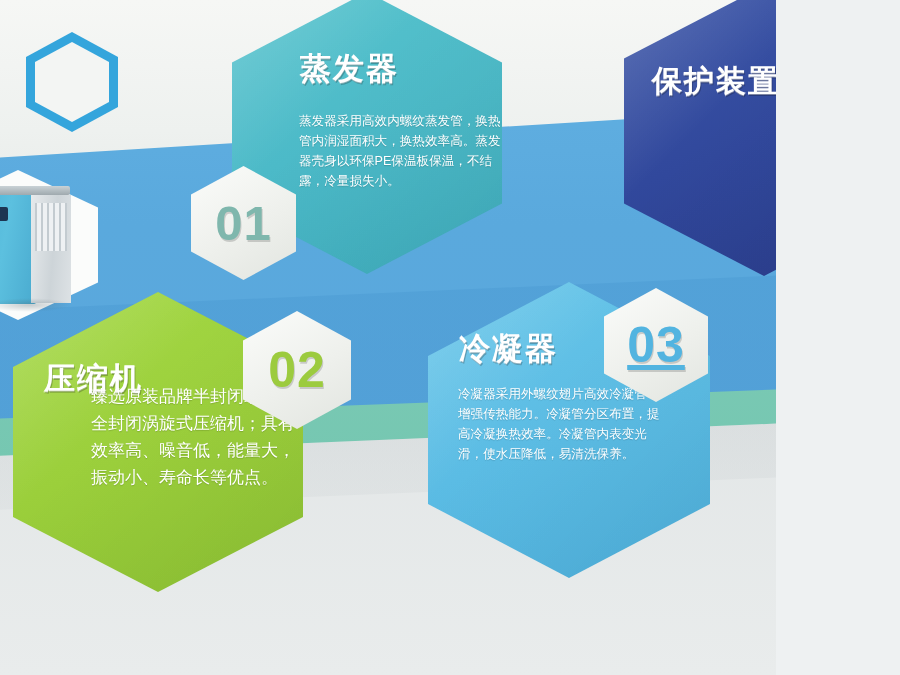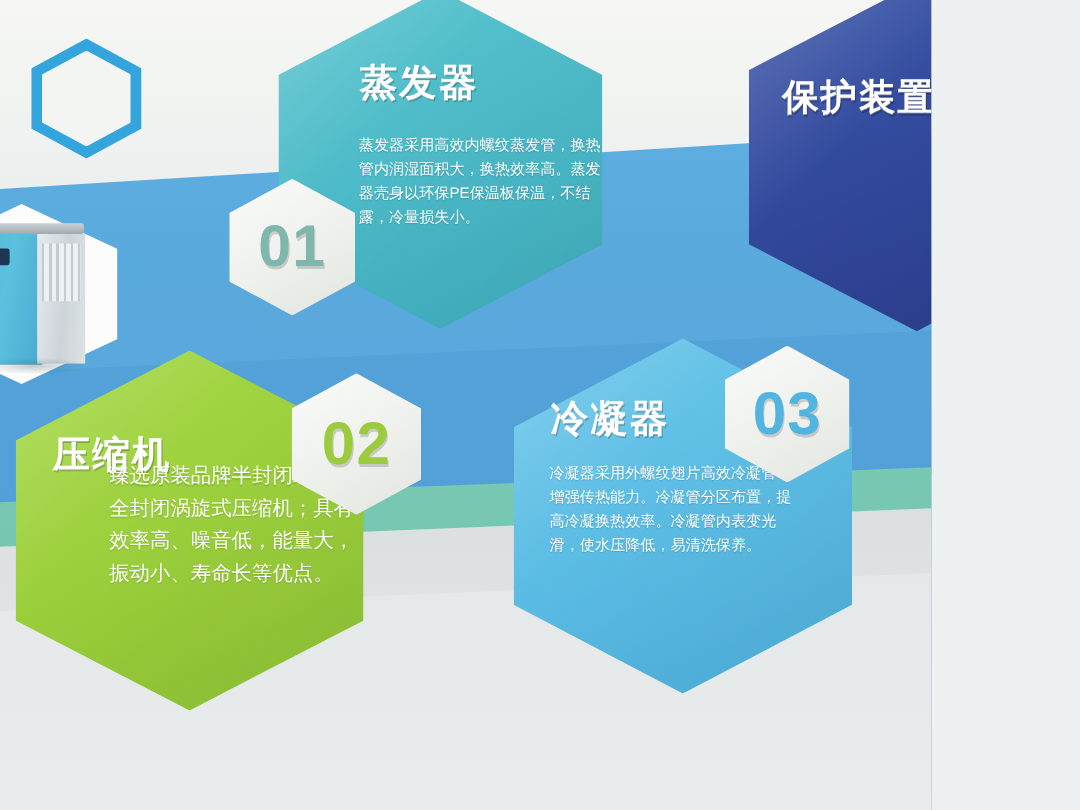--- a/index.html
+++ b/index.html
@@ -6,21 +6,21 @@
   html, body {
     width: 900px; height: 675px;
     overflow: hidden;
     font-family: "Liberation Sans", "DejaVu Sans", sans-serif;
     background: #eef1f2;
   }
   #stage {
     position: relative;
     width: 776px; height: 675px;
     overflow: hidden;
-    background: #0c4a6e;
+    background: #d946ef;
   }
 
   
   .wall-white {
     position: absolute; left: 0; top: 0; width: 900px; height: 200px;
     background: linear-gradient(180deg,#f6f7f5 0%,#eef1ef 65%,#e8ecea 100%);
   }
   .band-blue {
     position: absolute; left: 0; top: 0; width: 900px; height: 500px;
     background: linear-gradient(180deg,#63b2e3 0%,#5aa9dd 45%,#5aa6dc 100%);
@@ -140,21 +140,21 @@
     letter-spacing:1px;
     text-shadow: 1px 2px 0 rgba(0,0,0,.16);
   }
 
   
   
   #hex-evaporator { left:232px; top:-8px; width:270px; height:282px;
     background: linear-gradient(160deg,#57c3cd 0%,#4cbac8 50%,#3fadbd 100%); }
   #title-evaporator { left:300px; top:48px; font-size:31px; }
   #body-evaporator  { left:299px; top:112px; width:205px; font-size:12.6px; }
-  #badge-01 { left:191px; top:149px; width:105px; height:114px; }
+  #badge-01 { left:191px; top:166px; width:105px; height:114px; }
   #badge-01 span { font-size:49px; color:#7fb7ad; }
 
   
   #hex-protection { left:624px; top:-14px; width:280px; height:290px;
     background: linear-gradient(160deg,#3c56a8 0%,#31489c 52%,#2a3d8c 100%); }
   #title-protection { left:652px; top:61px; font-size:30px; }
   #body-protection  { left:651px; top:100px; width:205px; font-size:12.6px; }
   #badge-04 { left:832px; top:173px; width:104px; height:114px; }
   #badge-04 span { font-size:50px; color:#4b46a8; }
 
@@ -165,21 +165,21 @@
   #body-compressor  { left:43px; top:384px; width:210px; font-size:17px;margin-left:48px; }
   #badge-02 { left:243px; top:311px; width:108px; height:118px; }
   #badge-02 span { font-size:50px; color:#9ccb3e; }
 
   
   #hex-condenser { left:428px; top:282px; width:282px; height:296px;
     background: linear-gradient(160deg,#68c6e9 0%,#5bbce4 52%,#4eb0dc 100%); }
   #title-condenser { left:459px; top:328px; font-size:31px; }
   #body-condenser  { left:458px; top:385px; width:210px; font-size:12.6px; }
   #badge-03 { left:604px; top:288px; width:104px; height:114px; }
-  #badge-03 span { font-size:50px; color:#52b4e0; }
+  #badge-03 span { font-size:50px; color:#52b4e0;text-decoration:underline; }
 </style>
 </head>
 <body>
 
 <div id="stage">
 
   <div class="wall-white"></div>
   <div class="band-blue"></div>
   <div class="band-blue-deep"></div>
   <div class="band-mint"></div>

